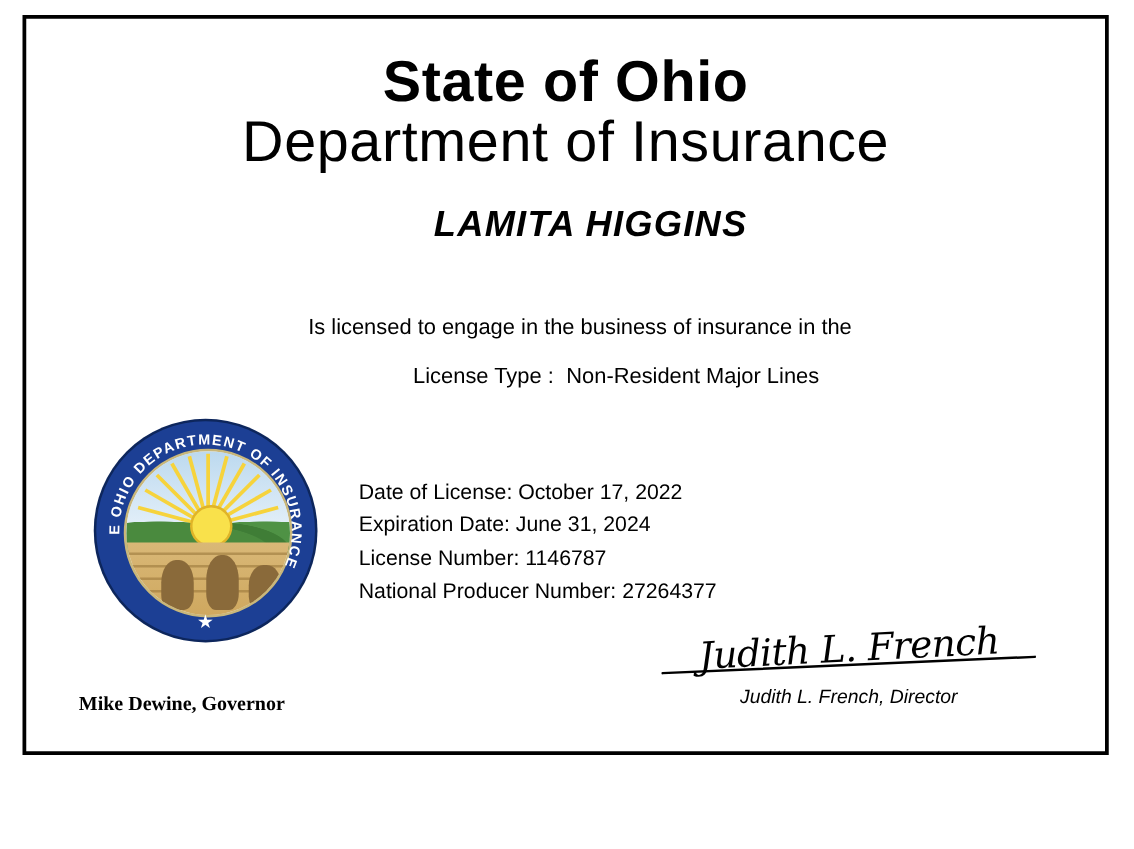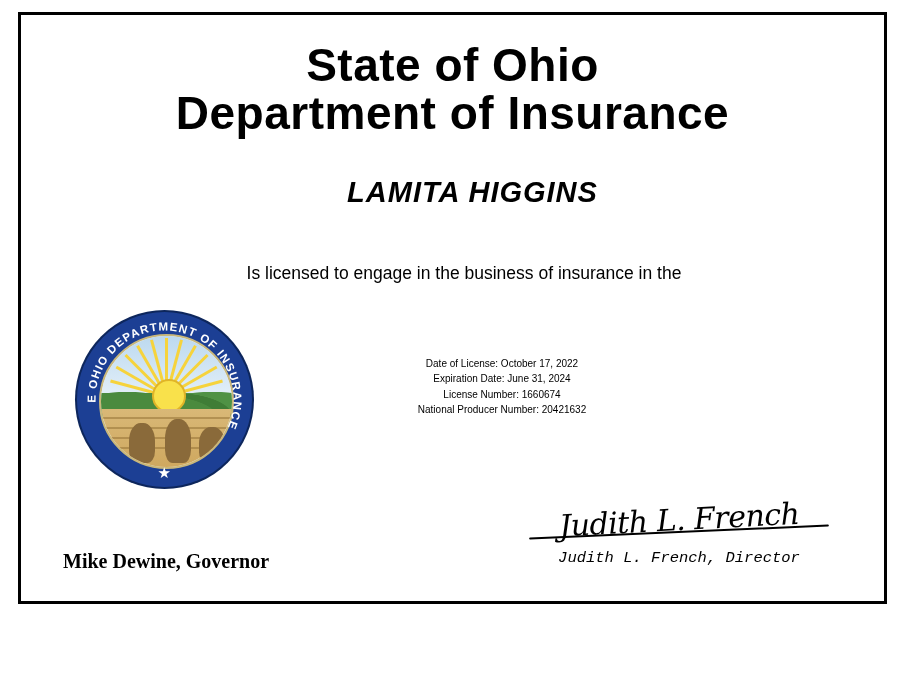--- a/index.html
+++ b/index.html
@@ -31,28 +31,28 @@
     margin-top: 26px;
   }
   .title-line1 {
     font-size: 46px;
     font-weight: bold;
     line-height: 1.05;
     letter-spacing: 0.5px;
   }
   .title-line2 {
     font-size: 46px;
-    font-weight: bold;
+    font-weight: normal;
     line-height: 1.05;
     letter-spacing: 0.5px;
   }
 
   .licensee-name {
     text-align: center;
-    margin-top: 38px;
+    margin-top: 26px;
     font-size: 29px;
     font-style: italic;
     font-weight: bold;
     letter-spacing: 1px;
     padding-left: 40px;
   }
 
   .statement {
     text-align: center;
     margin-top: 52px;
@@ -211,22 +211,21 @@
     color: #ffffff;
     font-size: 15px;
     line-height: 1;
   }
 
   .dates {
     position: absolute;
     left: 266px;
     top: 44px;
     width: 430px;
-    text-align: center;
-    font-size: 10px;
+    font-size: 17px;
     line-height: 1.55;
   }
 
   
   .signature-area {
     position: absolute;
     right: 40px;
     bottom: 34px;
     width: 330px;
     text-align: center;
@@ -244,51 +243,55 @@
     display: block;
     height: 2px;
     background: #000;
     width: 300px;
     margin: -6px auto 0 auto;
     transform: rotate(-2.5deg);
     border-radius: 2px;
   }
   .director-line {
     margin-top: 16px;
-    font-family: Liberation Mono, monospace;
+    font-family: Liberation Sans, sans-serif;
     font-style: italic;
     font-size: 15.5px;
   }
 
   .governor-line {
     position: absolute;
     left: 42px;
     bottom: 28px;
     font-family: "Liberation Serif", serif;
     font-weight: bold;
-    font-size: 20px;
+    font-size: 16px;
   }
 </style>
 </head>
 <body>
 
 <div class="certificate">
 
   <div class="title-block">
     <div class="title-line1">State of Ohio</div>
     <div class="title-line2">Department of Insurance</div>
   </div>
 
   <div class="licensee-name">LAMITA  HIGGINS</div>
 
   <div class="statement">
     <div>Is licensed to engage in the business of insurance in the</div>
   </div>
 
   <div class="fields">
+    <div class="field-row">
+      <div class="field-label lic">License Type :</div>
+      <div class="field-value">Non-Resident Major Lines</div>
+    </div>
   </div>
 
   <div class="mid-section">
 
     <div class="seal-wrap">
       <div class="seal">
         <div class="ring-inner">
           <div class="sky"></div>
           <div class="rays">
             <div class="ray" style="transform: rotate(-75deg)"></div>
@@ -324,22 +327,22 @@
             <textPath href="#ringPath" startOffset="26%" text-anchor="middle" id="ringTextPath">THE OHIO DEPARTMENT OF INSURANCE</textPath>
           </text>
         </svg>
         <div class="seal-star">★</div>
       </div>
     </div>
 
     <div class="dates">
       <div>Date of License: October 17, 2022</div>
       <div>Expiration Date: June 31, 2024</div>
-      <div>License Number: 1660674</div>
-      <div>National Producer Number: 20421632</div>
+      <div>License Number: 1146787</div>
+      <div>National Producer Number: 27264377</div>
     </div>
 
   </div>
 
   <div class="signature-area">
     <div class="signature-script">Judith L. French</div>
     <span class="sig-stroke"></span>
     <div class="director-line">Judith L. French, Director</div>
   </div>
 

